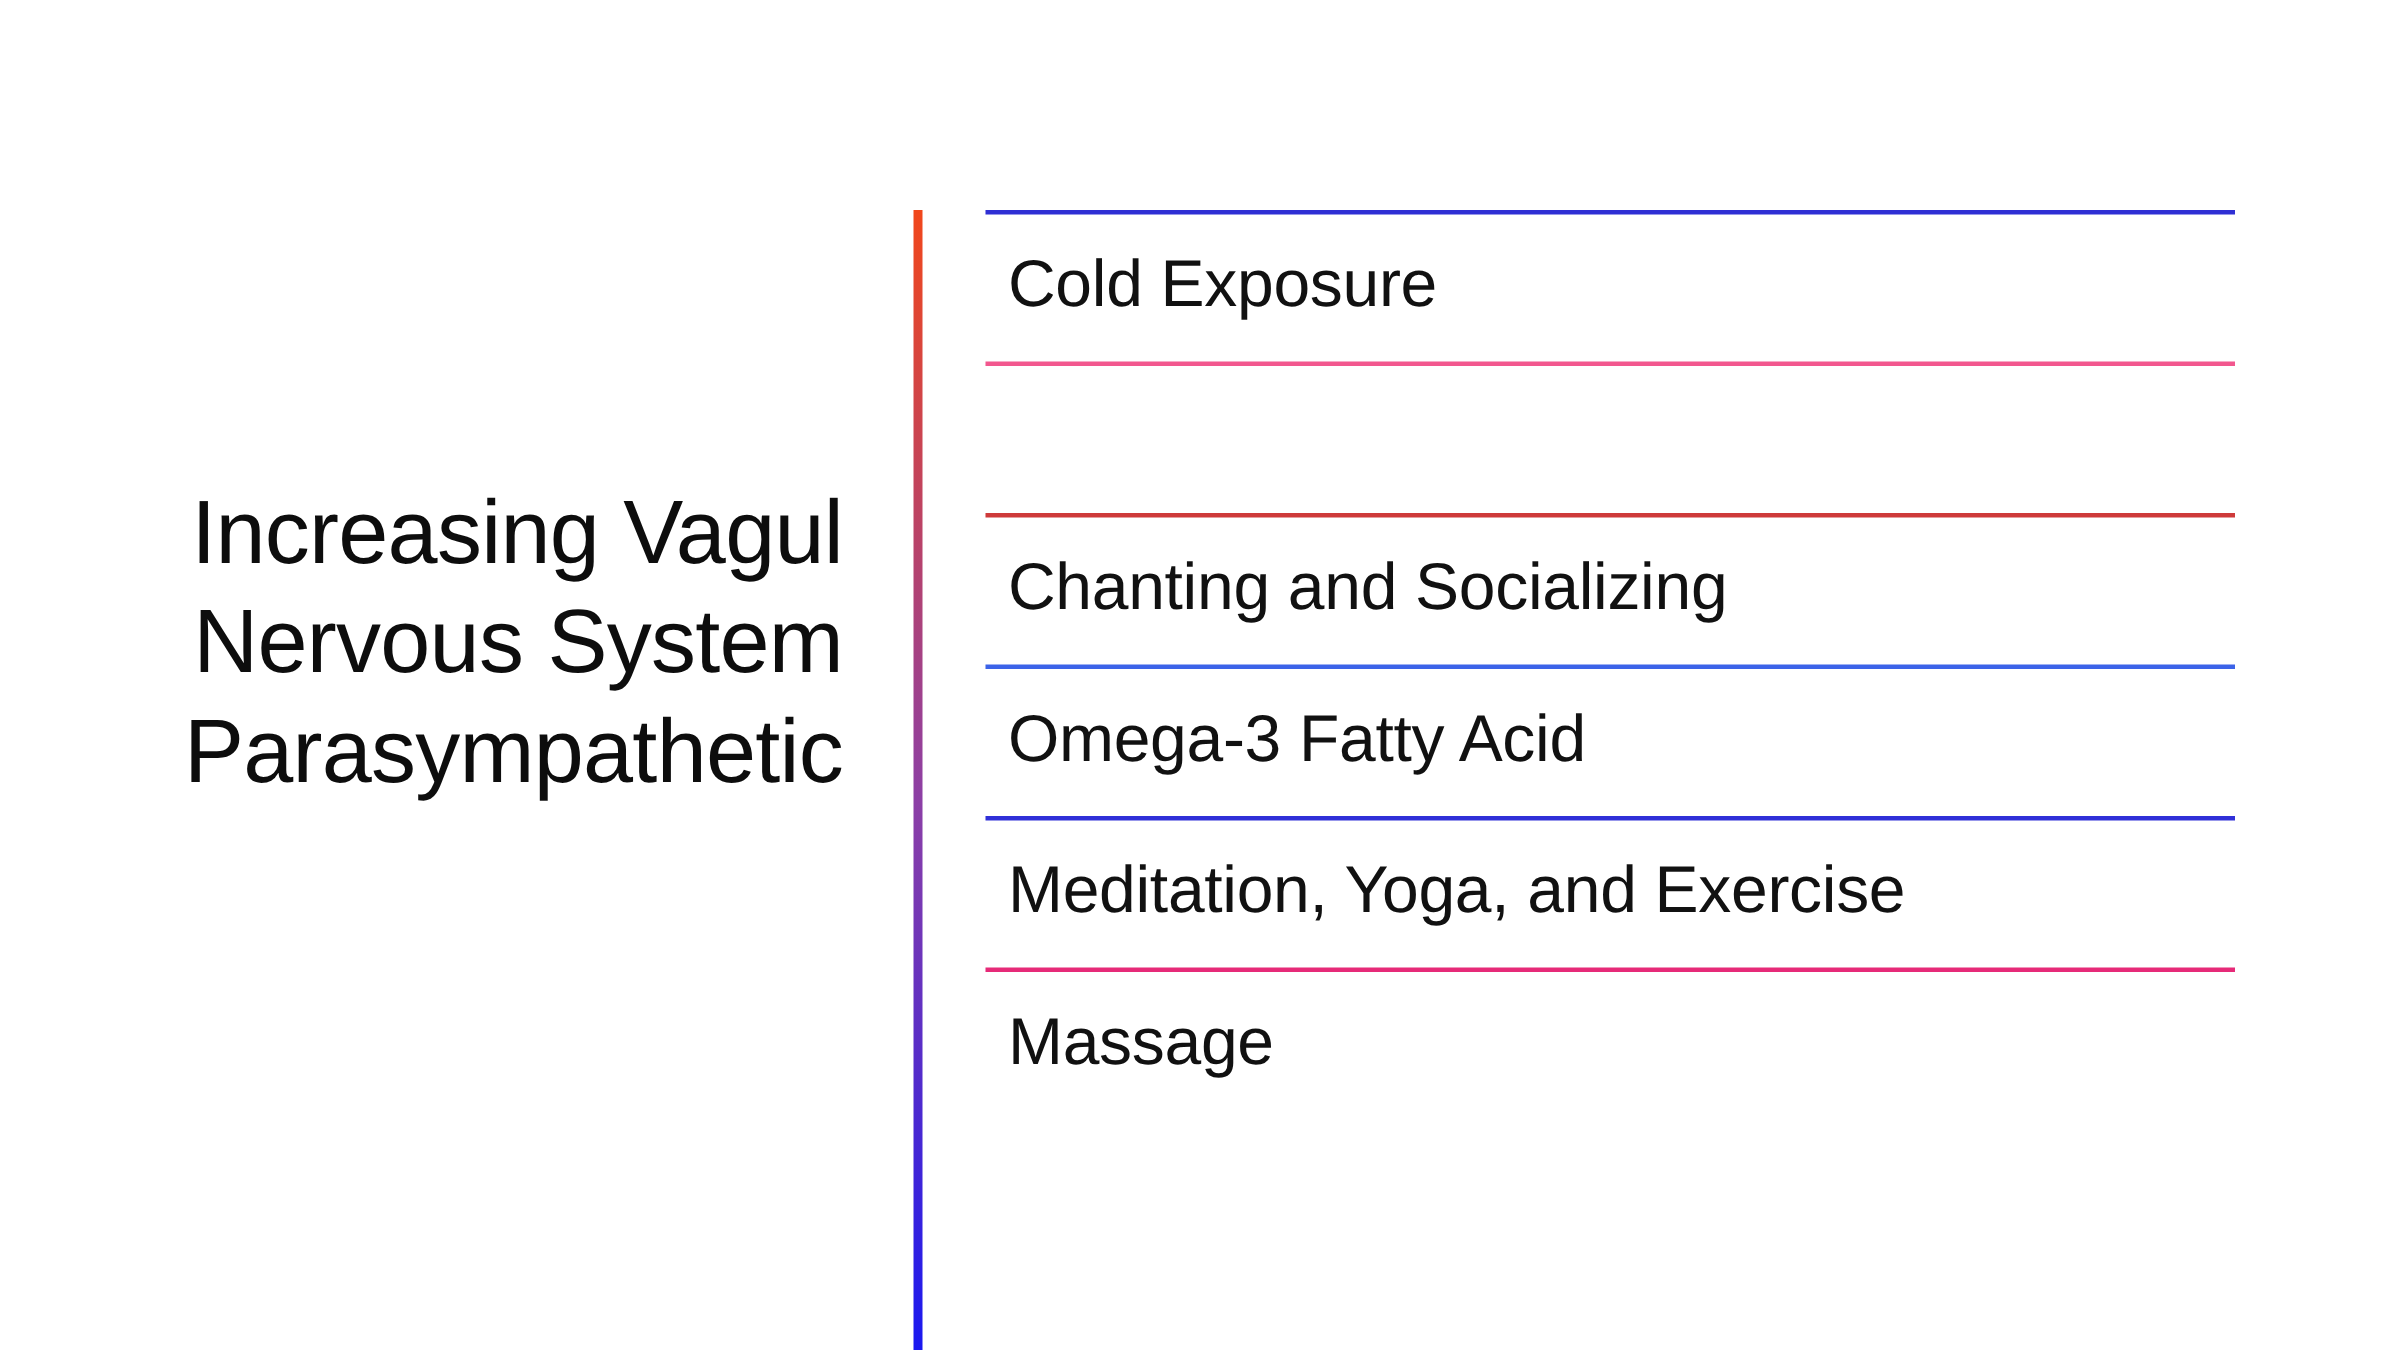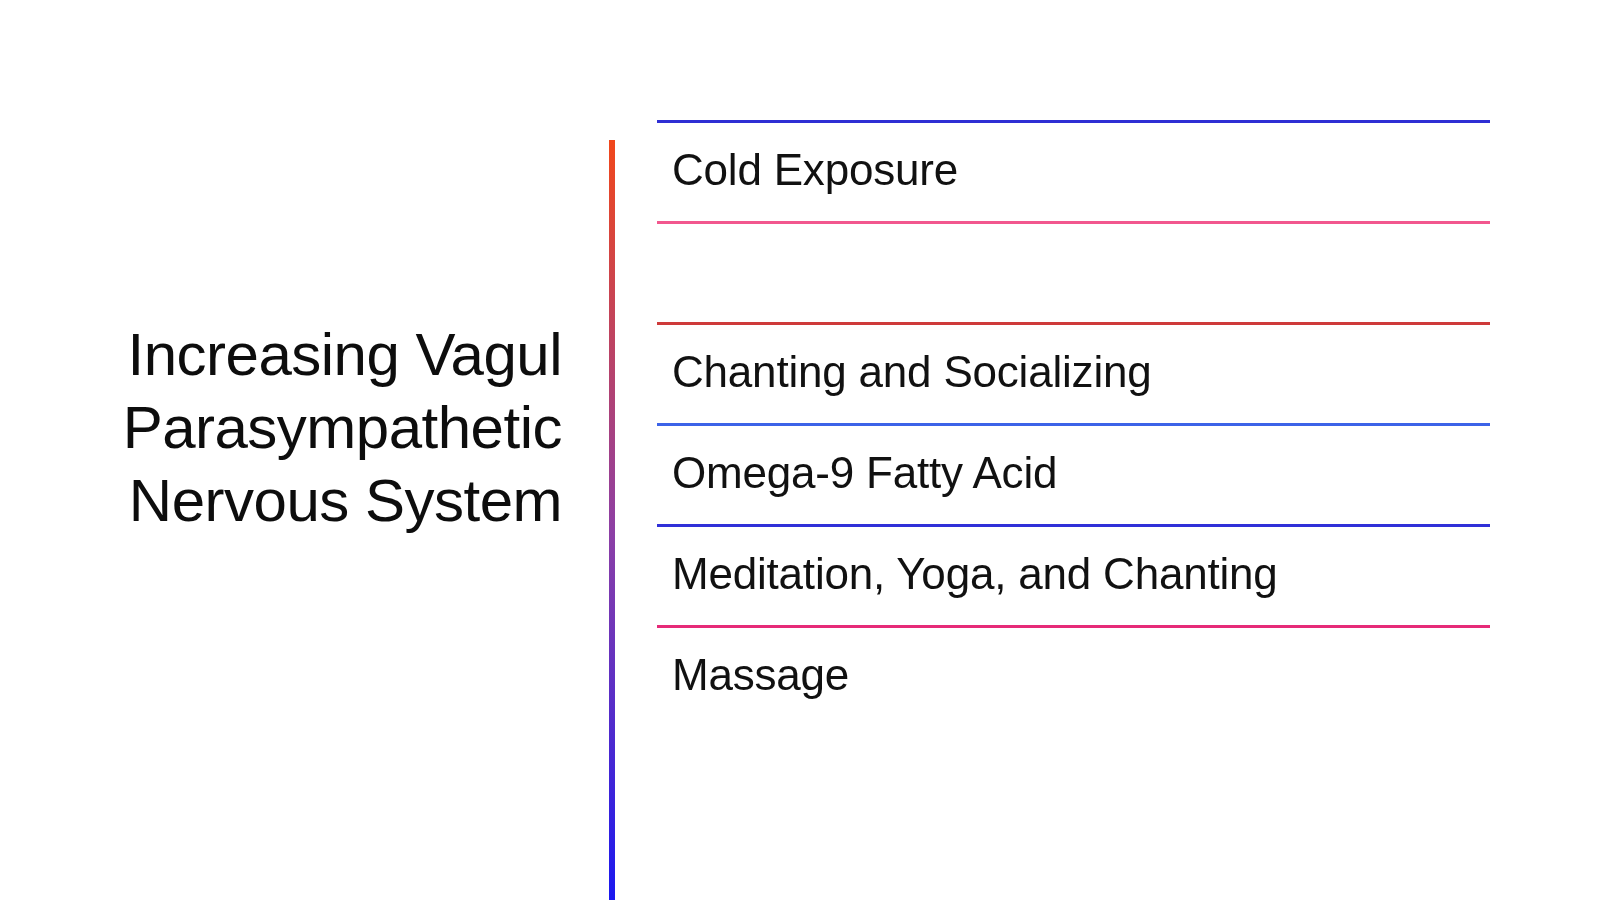--- a/index.html
+++ b/index.html
@@ -54,21 +54,21 @@
                 #8C3FA6 52%,
                 #5331D8 72%,
                 #2420EE 88%,
                 #1A18F0 100%);
   }
 
   
   .list {
     position: absolute;
     left: 657px;
-    top: 120px;
+    top: 140px;
     width: 833px;
   }
   .list-item {
     position: relative;
     height: 101px;
     box-sizing: border-box;
   }
   .rule {
     position: absolute;
     left: 0;
@@ -89,22 +89,22 @@
     white-space: nowrap;
   }
 </style>
 </head>
 <body>
 
 <div class="slide">
 
   <div class="title-block">
     <div class="title-line">Increasing Vagul</div>
+    <div class="title-line">Nervous System</div>
     <div class="title-line">Parasympathetic</div>
-    <div class="title-line">Nervous System</div>
   </div>
 
   <div class="divider" style="background: linear-gradient(rgb(241, 71, 27) 0%, rgb(140, 63, 166) 52%, rgb(26, 24, 240) 100%);"></div>
 
   <div class="list">
 
     <div class="list-item">
       <div class="rule" style="background-color: rgb(47, 47, 212);"></div>
       <div class="item-label">Cold Exposure</div>
     </div>
@@ -114,26 +114,26 @@
     </div>
 
 
     <div class="list-item">
       <div class="rule" style="background-color: rgb(206, 58, 58);"></div>
       <div class="item-label">Chanting and Socializing</div>
     </div>
 
     <div class="list-item">
       <div class="rule" style="background-color: rgb(60, 99, 232);"></div>
-      <div class="item-label">Omega-9 Fatty Acid</div>
+      <div class="item-label">Omega-3 Fatty Acid</div>
     </div>
 
     <div class="list-item">
       <div class="rule" style="background-color: rgb(48, 48, 216);"></div>
-      <div class="item-label">Meditation, Yoga, and Chanting</div>
+      <div class="item-label">Meditation, Yoga, and Exercise</div>
     </div>
 
     <div class="list-item">
       <div class="rule" style="background-color: rgb(230, 42, 120);"></div>
       <div class="item-label">Massage</div>
     </div>
 
   </div>
 </div>
 

